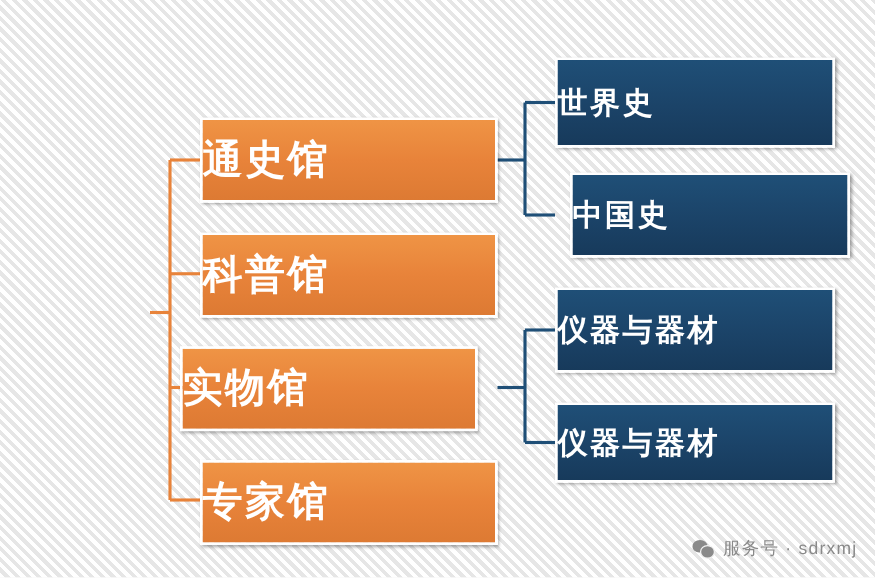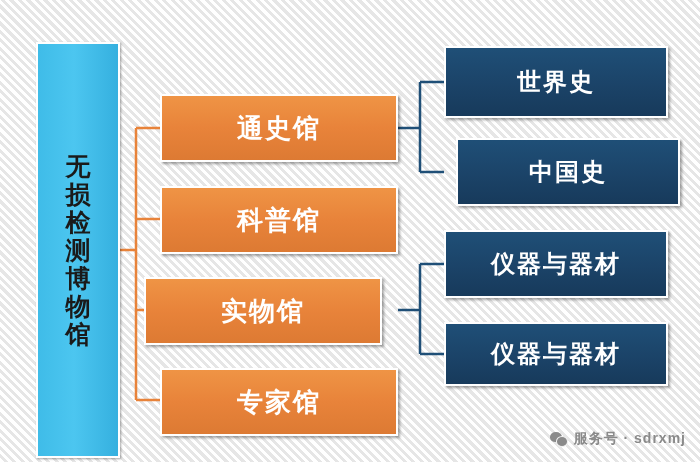--- a/index.html
+++ b/index.html
@@ -30,21 +30,20 @@
     top: 0;
     width: 700px;
     height: 462px;
   }
 
   .node {
     position: absolute;
     box-sizing: border-box;
     display: flex;
     align-items: center;
-    justify-content: center;
     text-align: center;
     color: #ffffff;
     font-weight: bold;
     letter-spacing: 2px;
   }
 
   
   .node-root {
     background: linear-gradient(to right, #3fbce8 0%, #4cc6f0 45%, #35b0df 100%);
     border: 2px solid #ffffff;
@@ -63,21 +62,21 @@
     white-space: normal;
     font-weight: bold;
   }
 
   
   .node-orange {
     background: linear-gradient(to bottom, #ef9445 0%, #e8833a 50%, #dd7a33 100%);
     border: 2px solid #ffffff;
     box-shadow: 1.5px 1.5px 2.5px rgba(0,0,0,0.35);
     color: #ffffff;
-    font-size: 26px;
+    font-size: 32px;
   }
 
   
   .node-blue {
     background: linear-gradient(to bottom, #1f4f77 0%, #1b4368 55%, #173a5b 100%);
     border: 2px solid #ffffff;
     box-shadow: 1.5px 1.5px 2.5px rgba(0,0,0,0.35);
     color: #ffffff;
     font-size: 24px;
   }
@@ -111,21 +110,20 @@
   #watermark .wechat-icon .b2 {
     position: absolute;
     right: 0; bottom: 0;
     width: 10px; height: 8.5px;
     background: #8a8a8a;
     border-radius: 50%;
     border: 1.2px solid #f2f2f2;
   }
   #watermark .wm-text {
     white-space: nowrap;
-    font-weight: bold;
   }
 </style>
 </head>
 <body>
 
 <div id="canvas">
 
   <svg id="lines" viewBox="0 0 700 462" xmlns="http://www.w3.org/2000/svg">
 
     <path d="M120 250 L136 250" stroke="#e8833a" stroke-width="2.5" fill="none"></path>
@@ -139,23 +137,20 @@
     <path d="M420 82 L420 172" stroke="#1f4f77" stroke-width="2.5" fill="none"></path>
     <path d="M420 82 L444 82" stroke="#1f4f77" stroke-width="2.5" fill="none"></path>
     <path d="M420 172 L444 172" stroke="#1f4f77" stroke-width="2.5" fill="none"></path>
 
     <path d="M398 310 L420 310" stroke="#1f4f77" stroke-width="2.5" fill="none"></path>
     <path d="M420 264 L420 354" stroke="#1f4f77" stroke-width="2.5" fill="none"></path>
     <path d="M420 264 L444 264" stroke="#1f4f77" stroke-width="2.5" fill="none"></path>
     <path d="M420 354 L444 354" stroke="#1f4f77" stroke-width="2.5" fill="none"></path>
   </svg>
 
-  <div class="node node-root" style="left:36px; top:42px; width:84px; height:416px;">
-    <span class="root-text">无损检测博物馆</span>
-  </div>
 
   <div class="node node-orange" style="left:160px; top:94px; width:238px; height:68px;">
     <span>通史馆</span>
   </div>
 
   <div class="node node-orange" style="left:160px; top:186px; width:238px; height:68px;font-family:Liberation Mono, monospace;">
     <span>科普馆</span>
   </div>
 
   <div class="node node-orange" style="left:144px; top:277px; width:238px; height:68px;">

